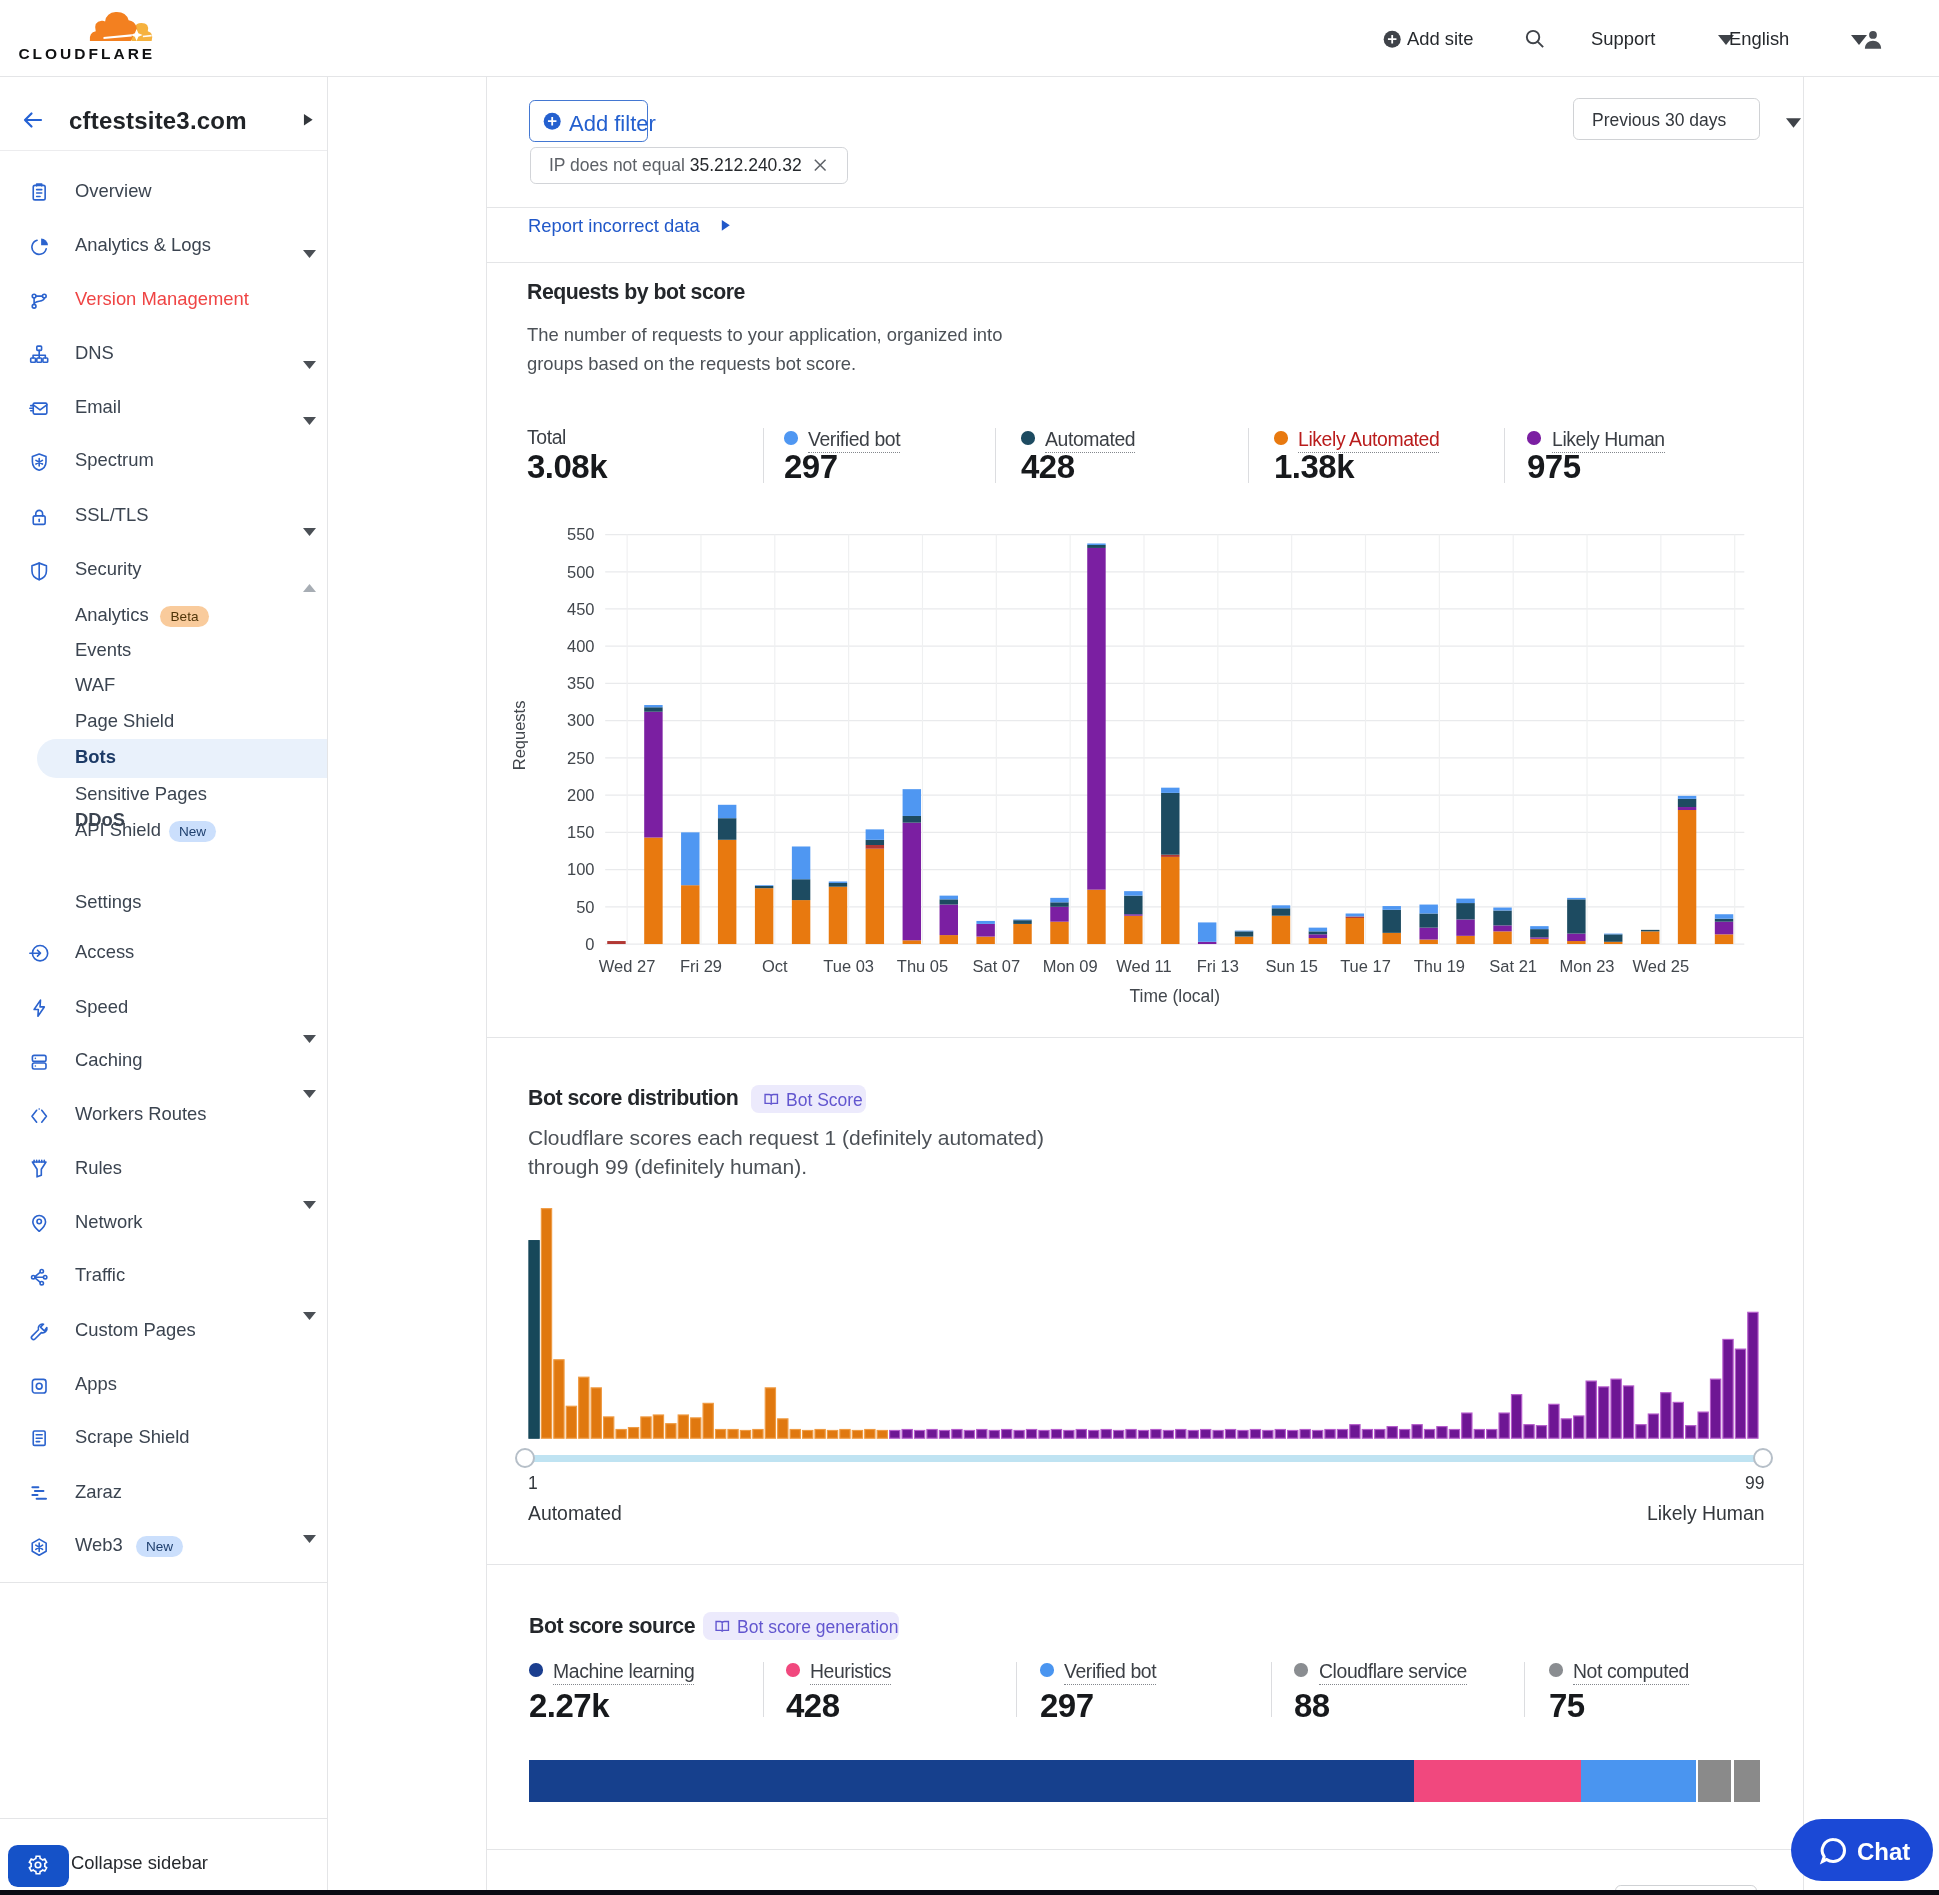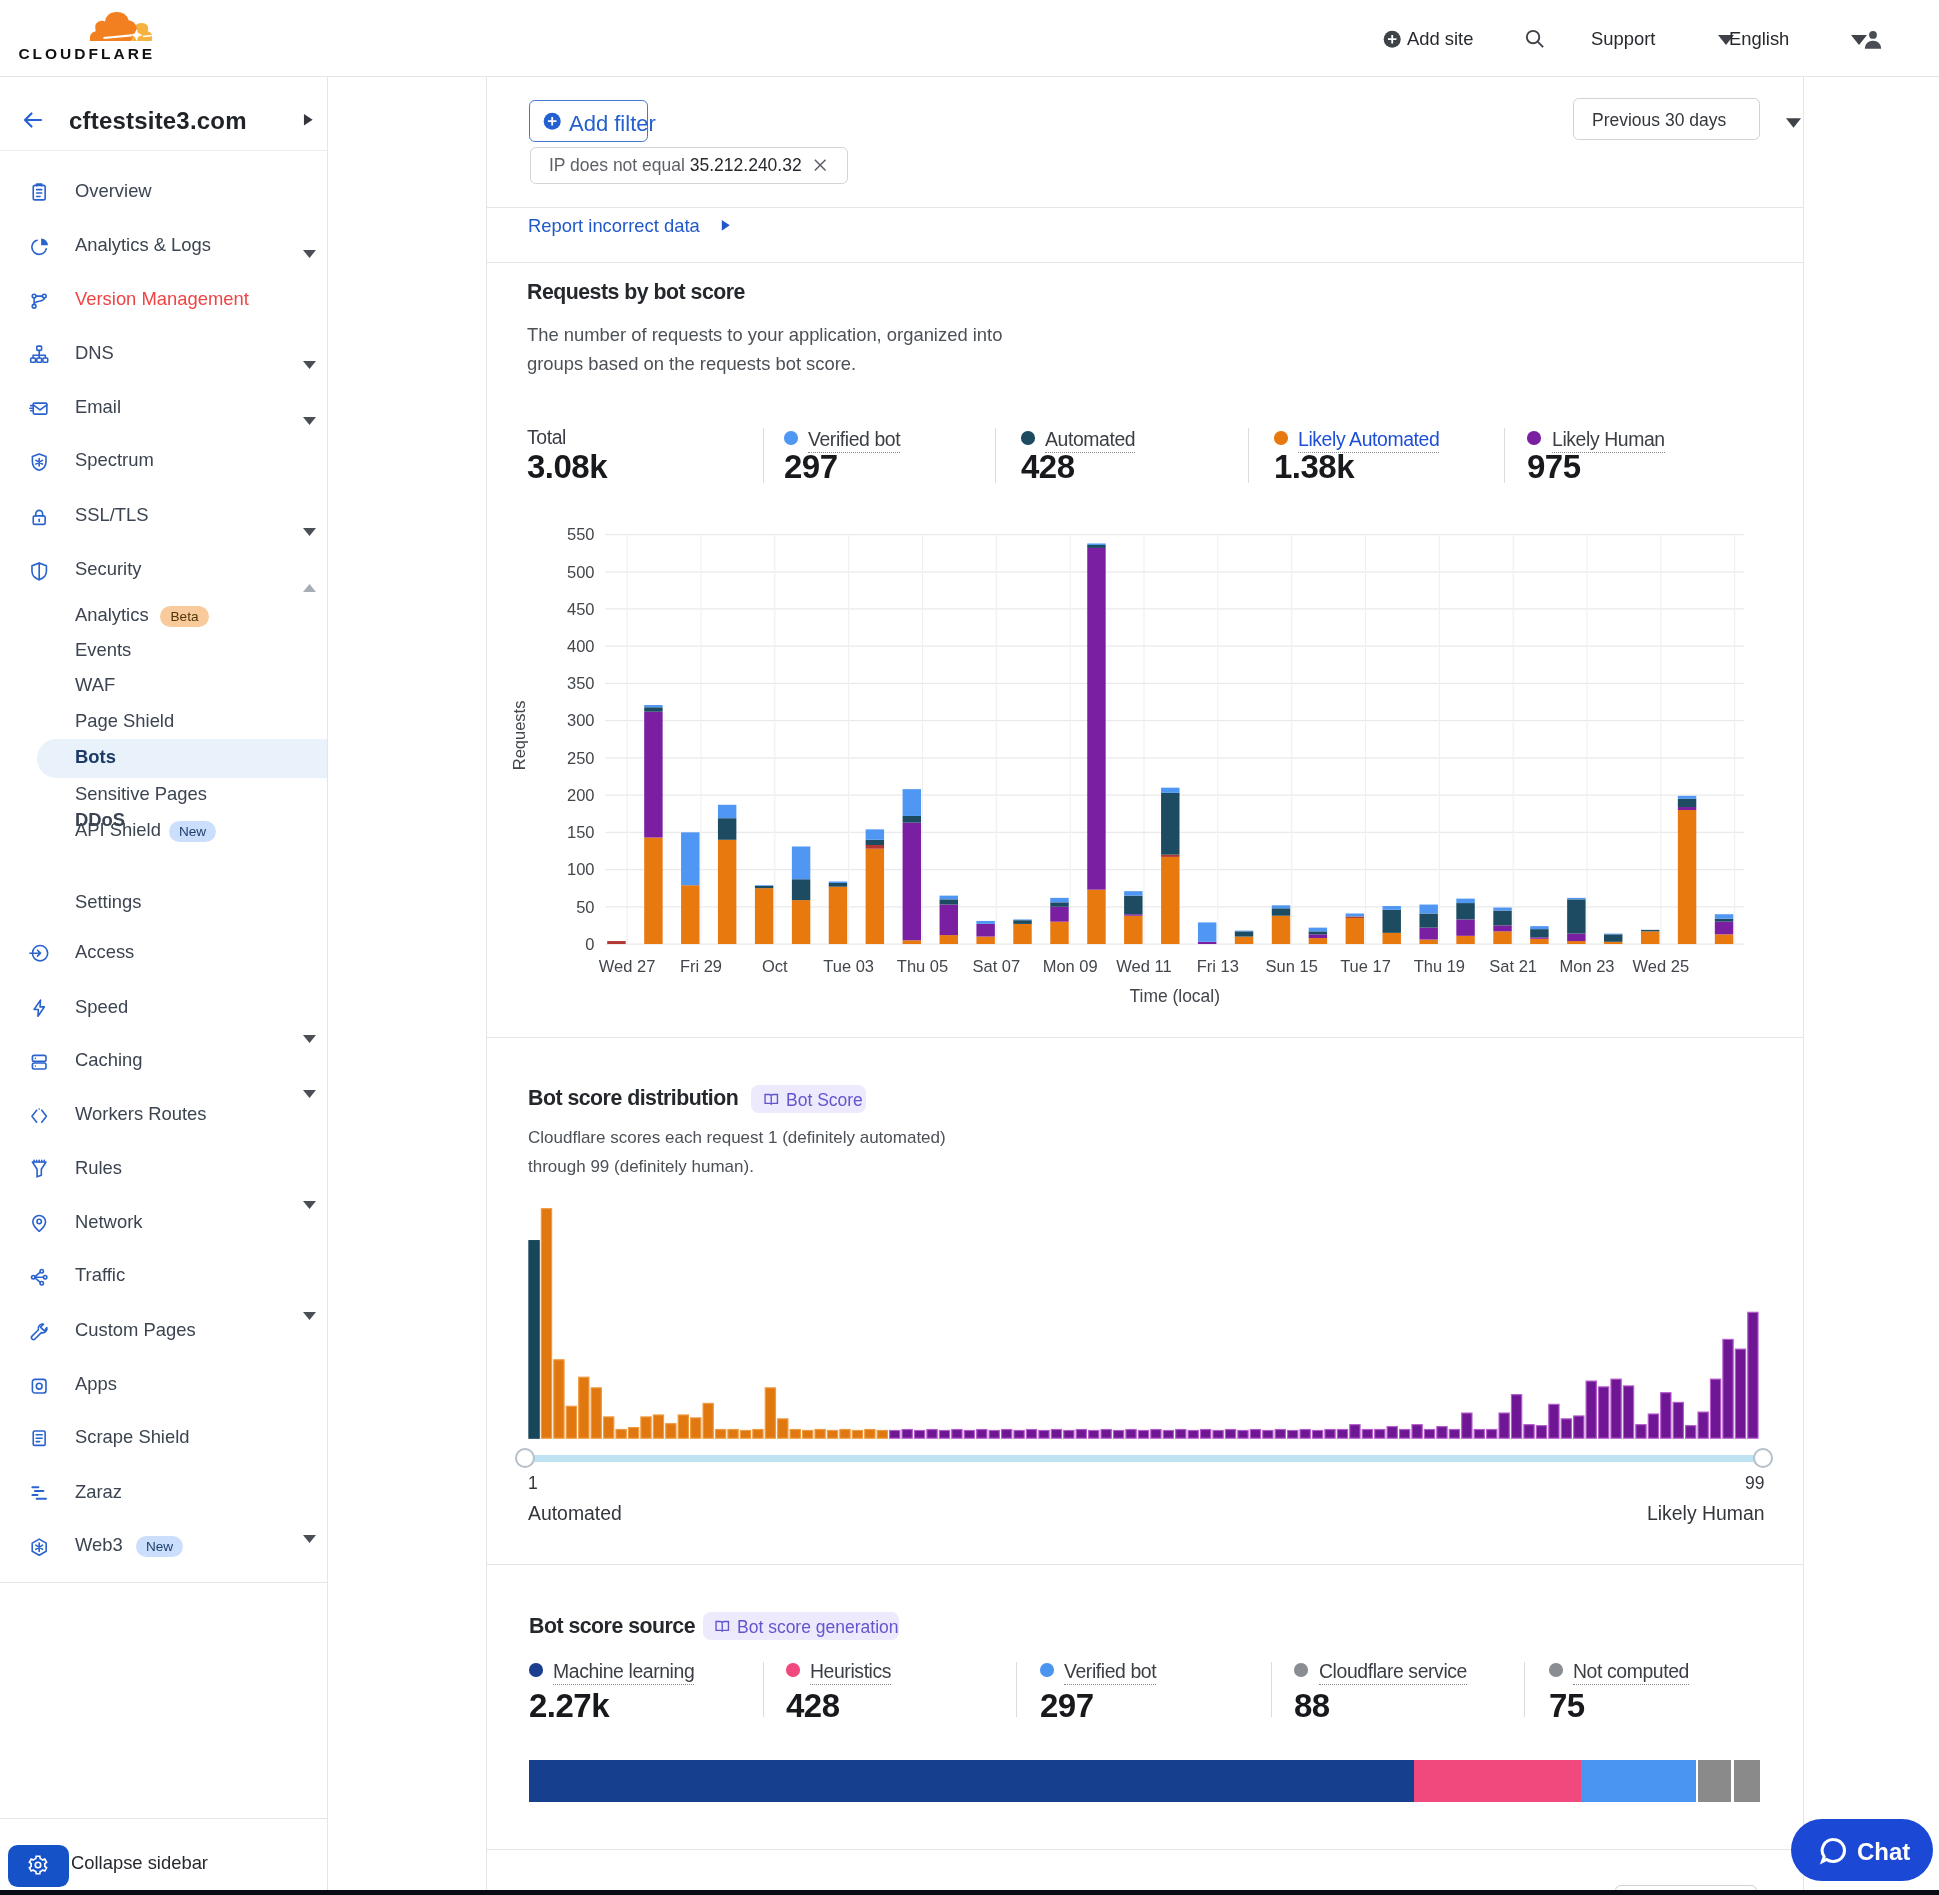--- a/index.html
+++ b/index.html
@@ -245,21 +245,21 @@
 <div class="abs" style="left:527px;top:320px;font-size:18.4px;color:#4c5157;line-height:29px">The number of requests to your application, organized into<br>groups based on the requests bot score.</div>
 <div style="position:absolute;left:527px;top:426px;font-size:19.4px;letter-spacing:-0.4px;color:#3b3f45">Total</div>
 <div style="position:absolute;left:527px;top:448px;font-size:33px;font-weight:700;letter-spacing:-0.5px;color:#17191c">3.08k</div>
 <span style="position:absolute;left:784px;top:431px;width:13.6px;height:13.6px;border-radius:50%;background:#4f97f2"></span>
 <span style="position:absolute;left:808px;top:428px;font-size:19.4px;letter-spacing:-0.4px;color:#3b3f45;border-bottom:1.9px dotted #84888d;padding-bottom:1px">Verified bot</span>
 <div style="position:absolute;left:784px;top:448px;font-size:33px;font-weight:700;letter-spacing:-0.5px;color:#17191c">297</div>
 <span style="position:absolute;left:1021px;top:431px;width:13.6px;height:13.6px;border-radius:50%;background:#1d4b61"></span>
 <span style="position:absolute;left:1045px;top:428px;font-size:19.4px;letter-spacing:-0.4px;color:#3b3f45;border-bottom:1.9px dotted #84888d;padding-bottom:1px">Automated</span>
 <div style="position:absolute;left:1021px;top:448px;font-size:33px;font-weight:700;letter-spacing:-0.5px;color:#17191c">428</div>
 <span style="position:absolute;left:1274px;top:431px;width:13.6px;height:13.6px;border-radius:50%;background:#e8790f"></span>
-<span style="position:absolute;left:1298px;top:428px;font-size:19.4px;letter-spacing:-0.4px;color:#1d4ed8;border-bottom:1.9px dotted #84888d;padding-bottom:1px">Likely Automated</span>
+<span style="position:absolute;left:1298px;top:428px;font-size:19.4px;letter-spacing:-0.4px;color:#b91c1c;border-bottom:1.9px dotted #84888d;padding-bottom:1px">Likely Automated</span>
 <div style="position:absolute;left:1274px;top:448px;font-size:33px;font-weight:700;letter-spacing:-0.5px;color:#17191c">1.38k</div>
 <span style="position:absolute;left:1527px;top:431px;width:13.6px;height:13.6px;border-radius:50%;background:#7b1fa2"></span>
 <span style="position:absolute;left:1552px;top:428px;font-size:19.4px;letter-spacing:-0.4px;color:#3b3f45;border-bottom:1.9px dotted #84888d;padding-bottom:1px">Likely Human</span>
 <div style="position:absolute;left:1527px;top:448px;font-size:33px;font-weight:700;letter-spacing:-0.5px;color:#17191c">975</div>
 <div style="position:absolute;left:763px;top:428px;width:1px;height:55px;background:#dcdde0"></div>
 <div style="position:absolute;left:995px;top:428px;width:1px;height:55px;background:#dcdde0"></div>
 <div style="position:absolute;left:1248px;top:428px;width:1px;height:55px;background:#dcdde0"></div>
 <div style="position:absolute;left:1504px;top:428px;width:1px;height:55px;background:#dcdde0"></div>
 <svg style="position:absolute;left:505px;top:520px" width="1291" height="490" viewBox="0 0 1330 505">
 <line x1="103" y1="437.0" x2="1277" y2="437.0" stroke="#e9eaec" stroke-width="1.3"></line>
@@ -426,21 +426,21 @@
 </svg>
 
 <div class="hline" style="left:486px;top:1037px;width:1317px"></div>
 <div class="abs" style="left:528px;top:1086px;font-size:21.3px;font-weight:700;letter-spacing:-0.5px;color:#24272b">Bot score distribution</div>
 <div class="abs" style="left:751px;top:1085px;width:115px;height:28px;background:#eceafc;border-radius:7.8px"></div>
 <svg class="abs" style="left:763px;top:1091px" width="16.5" height="16.5" viewBox="0 0 24 24" fill="none" stroke="#6256cf" stroke-width="2">
     <path d="M3 5h6a3 3 0 013 3 3 3 0 013-3h6v13h-7a2 2 0 00-2 2 2 2 0 00-2-2H3z"></path>
     <path d="M12 8v10"></path>
   </svg>
 <div class="abs" style="left:786px;top:1090px;font-size:17.5px;color:#6256cf">Bot Score</div>
-<div class="abs" style="left:528px;top:1123px;font-size:17px;color:#4c5157;line-height:29px">Cloudflare scores each request 1 (definitely automated)<br>through 99 (definitely human).</div>
+<div class="abs" style="left:528px;top:1123px;font-size:21px;color:#4c5157;line-height:29px">Cloudflare scores each request 1 (definitely automated)<br>through 99 (definitely human).</div>
 <svg style="position:absolute;left:514px;top:1198px" width="1291" height="247" viewBox="0 0 1330 255">
 <rect x="14.00" y="44" width="10.6" height="204" fill="#17485a" stroke="#17485a" stroke-width="1.2"></rect>
 <rect x="26.84" y="11" width="10.6" height="237" fill="#e0780f" stroke="#ef9b43" stroke-width="1.2"></rect>
 <rect x="39.68" y="167" width="10.6" height="81" fill="#e0780f" stroke="#ef9b43" stroke-width="1.2"></rect>
 <rect x="52.52" y="215" width="10.6" height="33" fill="#e0780f" stroke="#ef9b43" stroke-width="1.2"></rect>
 <rect x="65.36" y="185" width="10.6" height="63" fill="#e0780f" stroke="#ef9b43" stroke-width="1.2"></rect>
 <rect x="78.20" y="196" width="10.6" height="52" fill="#e0780f" stroke="#ef9b43" stroke-width="1.2"></rect>
 <rect x="91.04" y="226" width="10.6" height="22" fill="#e0780f" stroke="#ef9b43" stroke-width="1.2"></rect>
 <rect x="103.88" y="239" width="10.6" height="9" fill="#e0780f" stroke="#ef9b43" stroke-width="1.2"></rect>
 <rect x="116.72" y="237" width="10.6" height="11" fill="#e0780f" stroke="#ef9b43" stroke-width="1.2"></rect>

